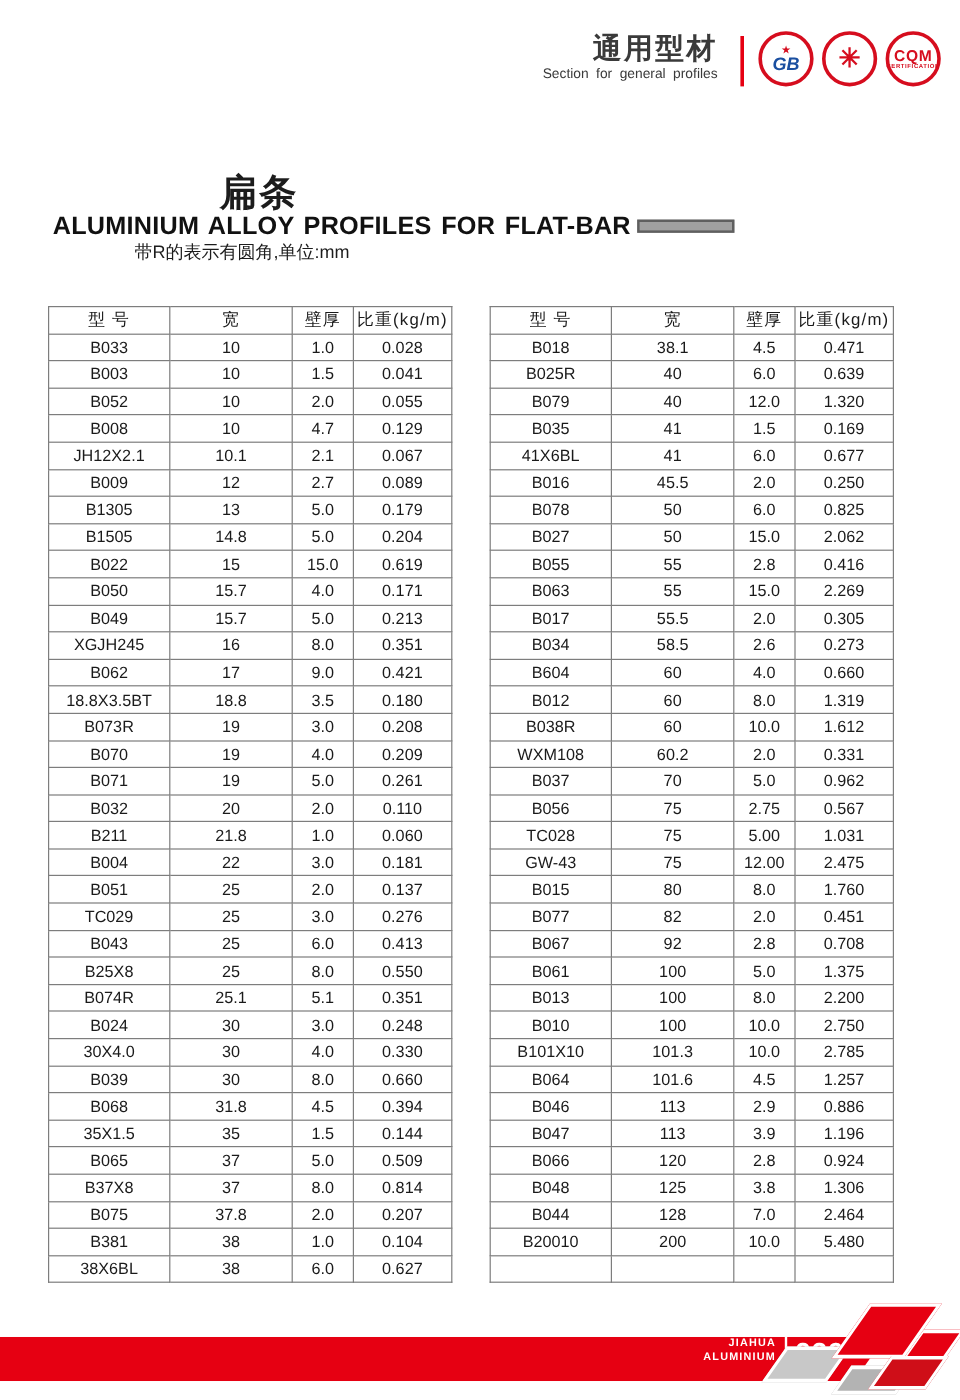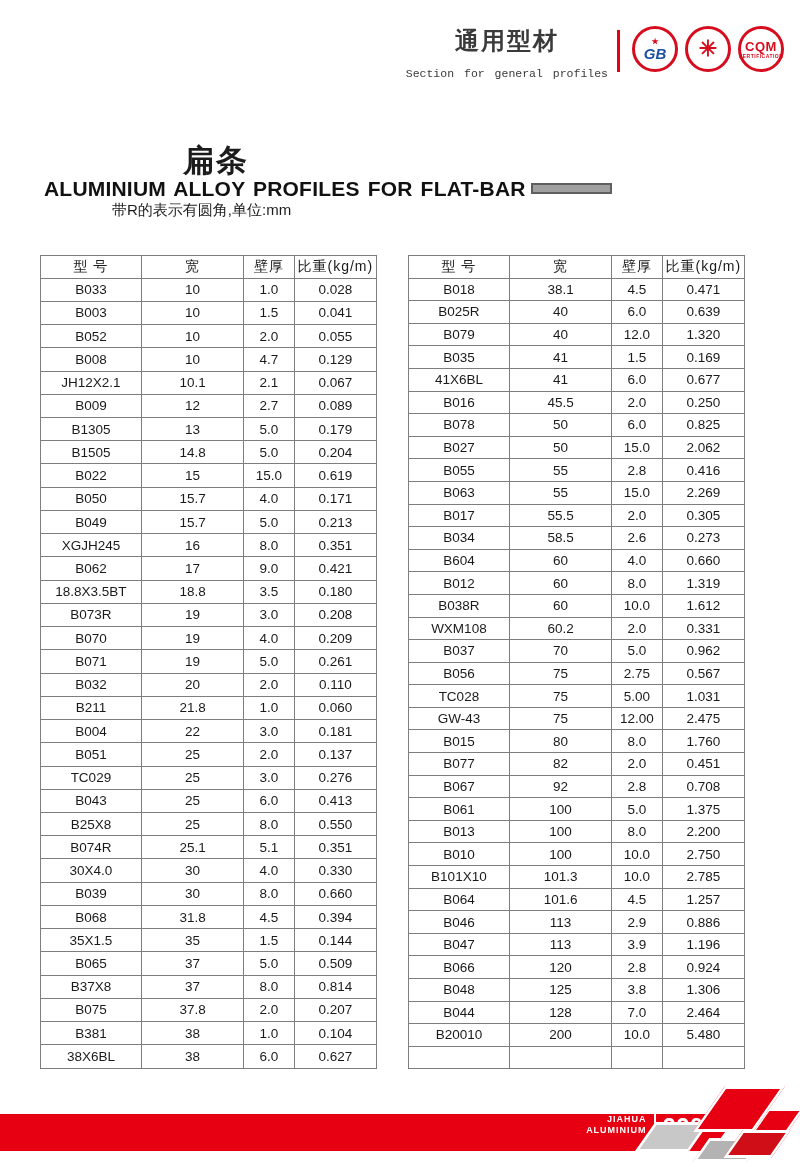--- a/index.html
+++ b/index.html
@@ -3,23 +3,23 @@
 <meta charset="utf-8">
 <style>
   * { margin:0; padding:0; box-sizing:border-box; }
   html,body { background:#ffffff; }
   body {
     width:800px; height:1167px; position:relative; overflow:hidden;
     font-family:"Liberation Sans", sans-serif; color:#1d1d1d;
   }
 
   
-  .hdr-titles { position:absolute; top:28px; right:192px; text-align:center; }
+  .hdr-titles { position:absolute; top:28px; right:202px; text-align:right; }
   .hdr-zh { font-size:24px; font-weight:bold; color:#3a3a3a; letter-spacing:2px; line-height:1.1; }
-  .hdr-en { font-size:11.5px; color:#3a3a3a; margin-top:13px; word-spacing:3px;font-family:Liberation Mono, monospace; }
+  .hdr-en { font-size:11.5px; color:#3a3a3a; margin-top:2px; word-spacing:3px; }
   .hdr-divider { position:absolute; top:30px; left:617px; width:3px; height:42px; background:#e60012; }
   .logo-row { position:absolute; top:26px; left:632px; display:flex; gap:7px; }
   .logo {
     width:46px; height:46px; border-radius:50%; border:3px solid #d60d1e;
     background:#fff; display:flex; flex-direction:column; align-items:center; justify-content:center;
     font-weight:bold; line-height:1;
   }
   .logo .star { color:#d60d1e; font-size:8px; line-height:1; }
   .logo .gb { color:#1a4fa0; font-style:italic; font-size:15px; }
   .logo .seal { color:#d60d1e; font-size:22px; }
@@ -250,20 +250,26 @@
         <td>8.0</td>
         <td>0.550</td>
       </tr>
       <tr>
         <td>B074R</td>
         <td>25.1</td>
         <td>5.1</td>
         <td>0.351</td>
       </tr>
       <tr>
+        <td>B024</td>
+        <td>30</td>
+        <td>3.0</td>
+        <td>0.248</td>
+      </tr>
+      <tr>
         <td>30X4.0</td>
         <td>30</td>
         <td>4.0</td>
         <td>0.330</td>
       </tr>
       <tr>
         <td>B039</td>
         <td>30</td>
         <td>8.0</td>
         <td>0.660</td>

